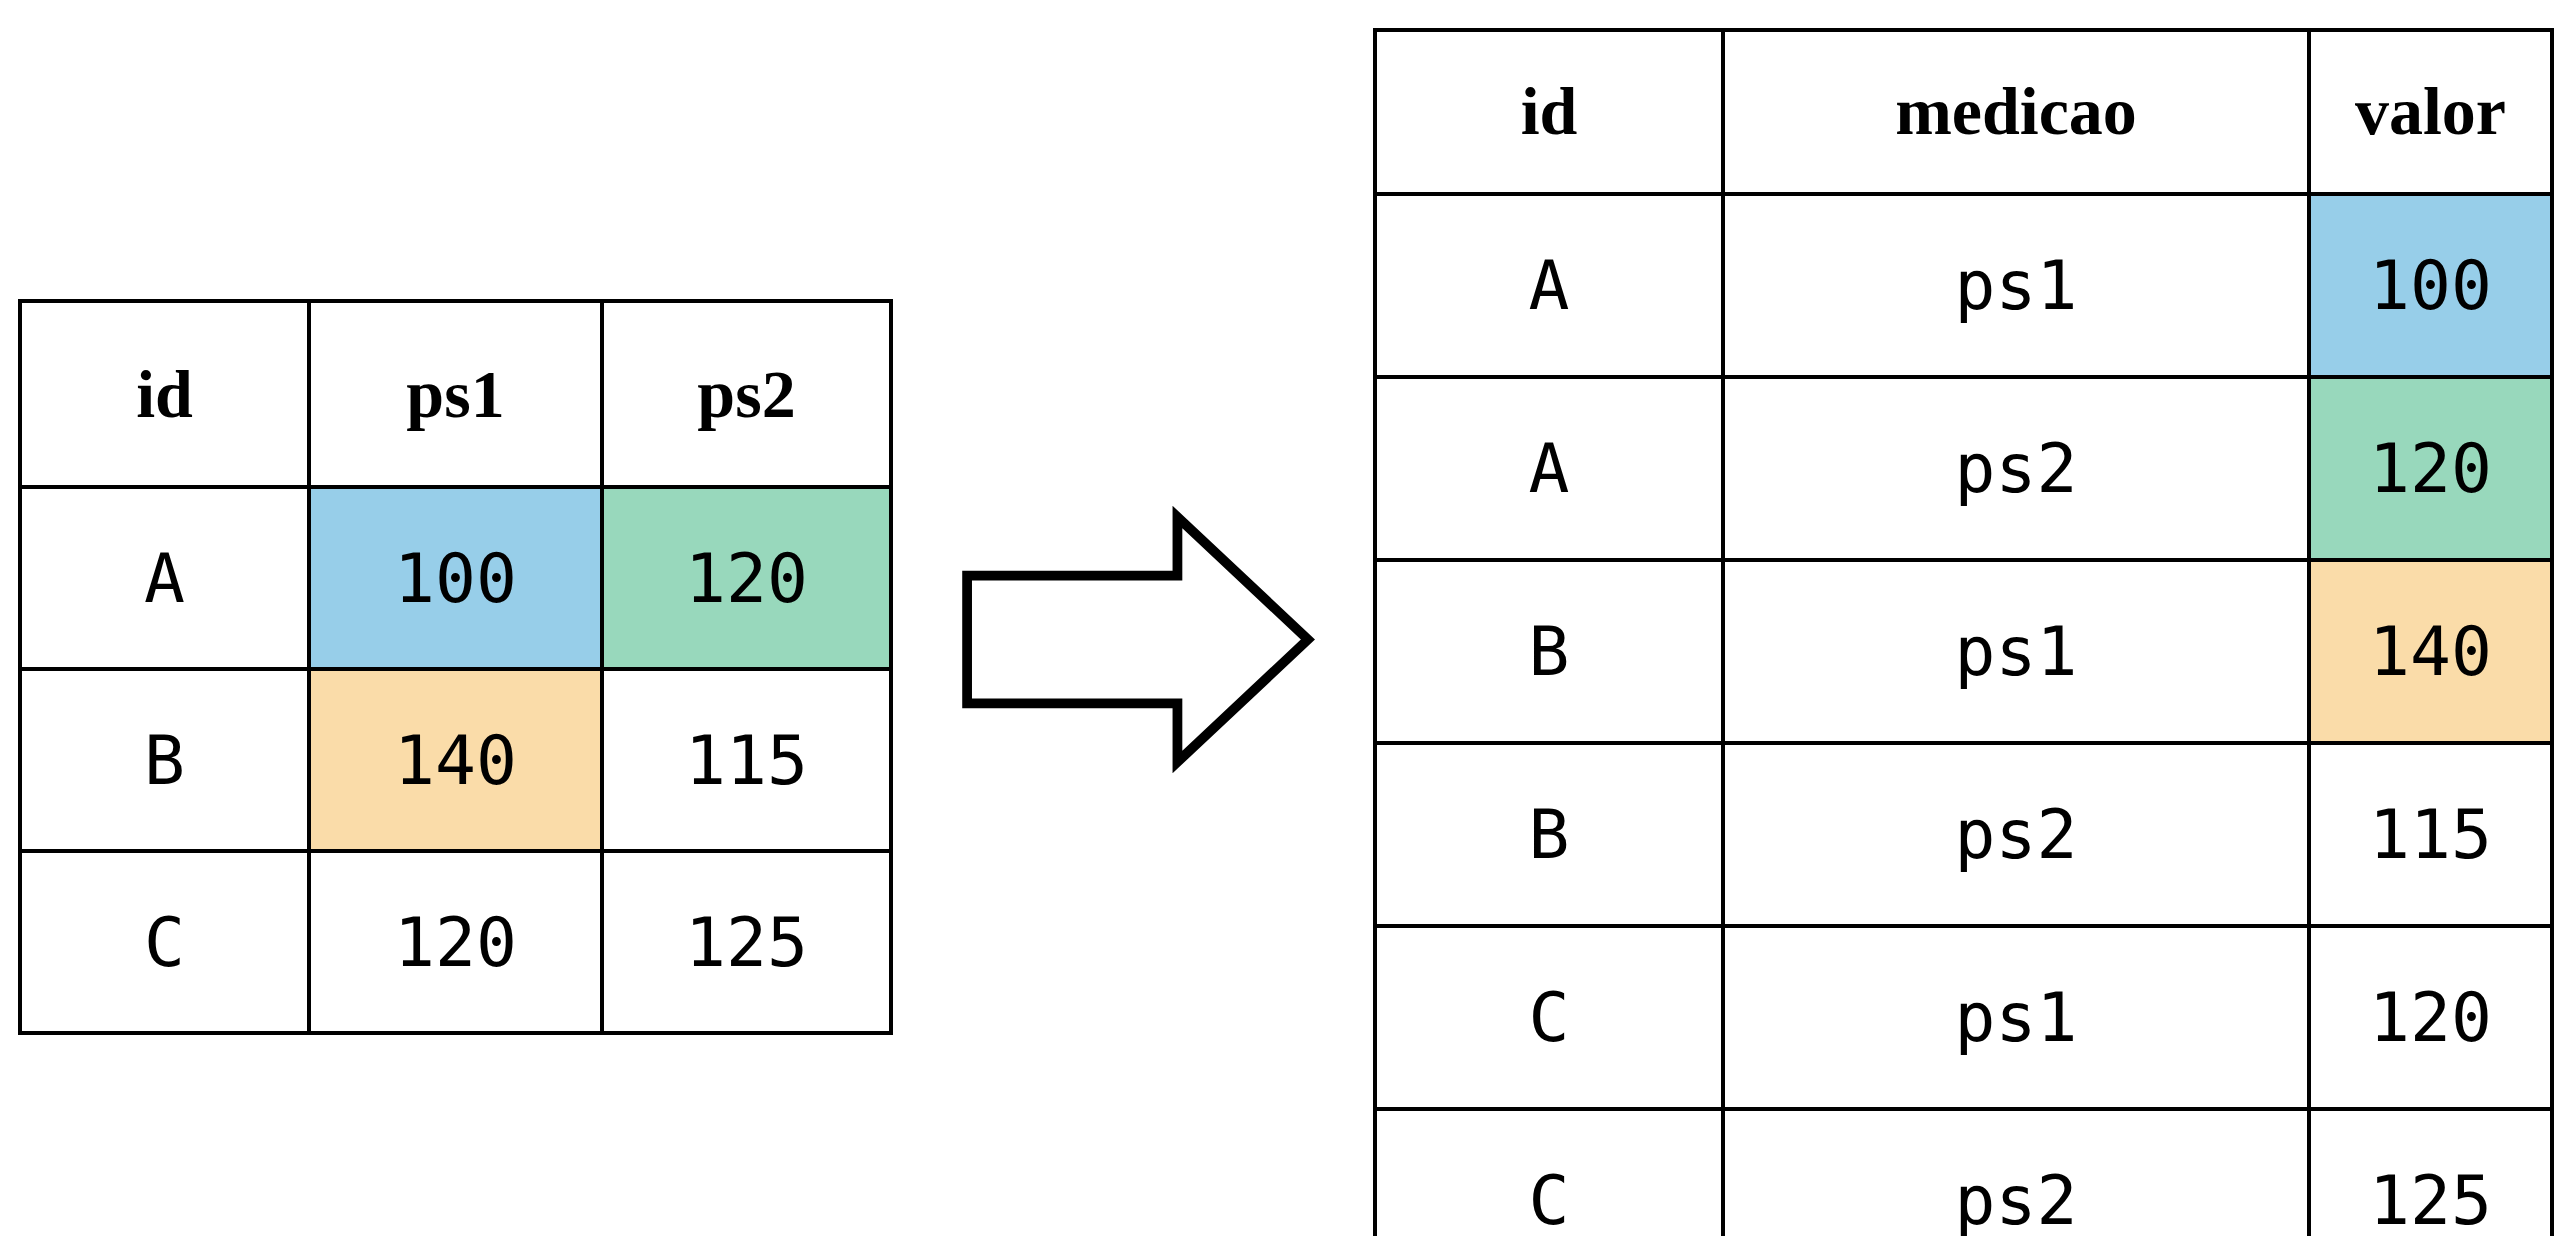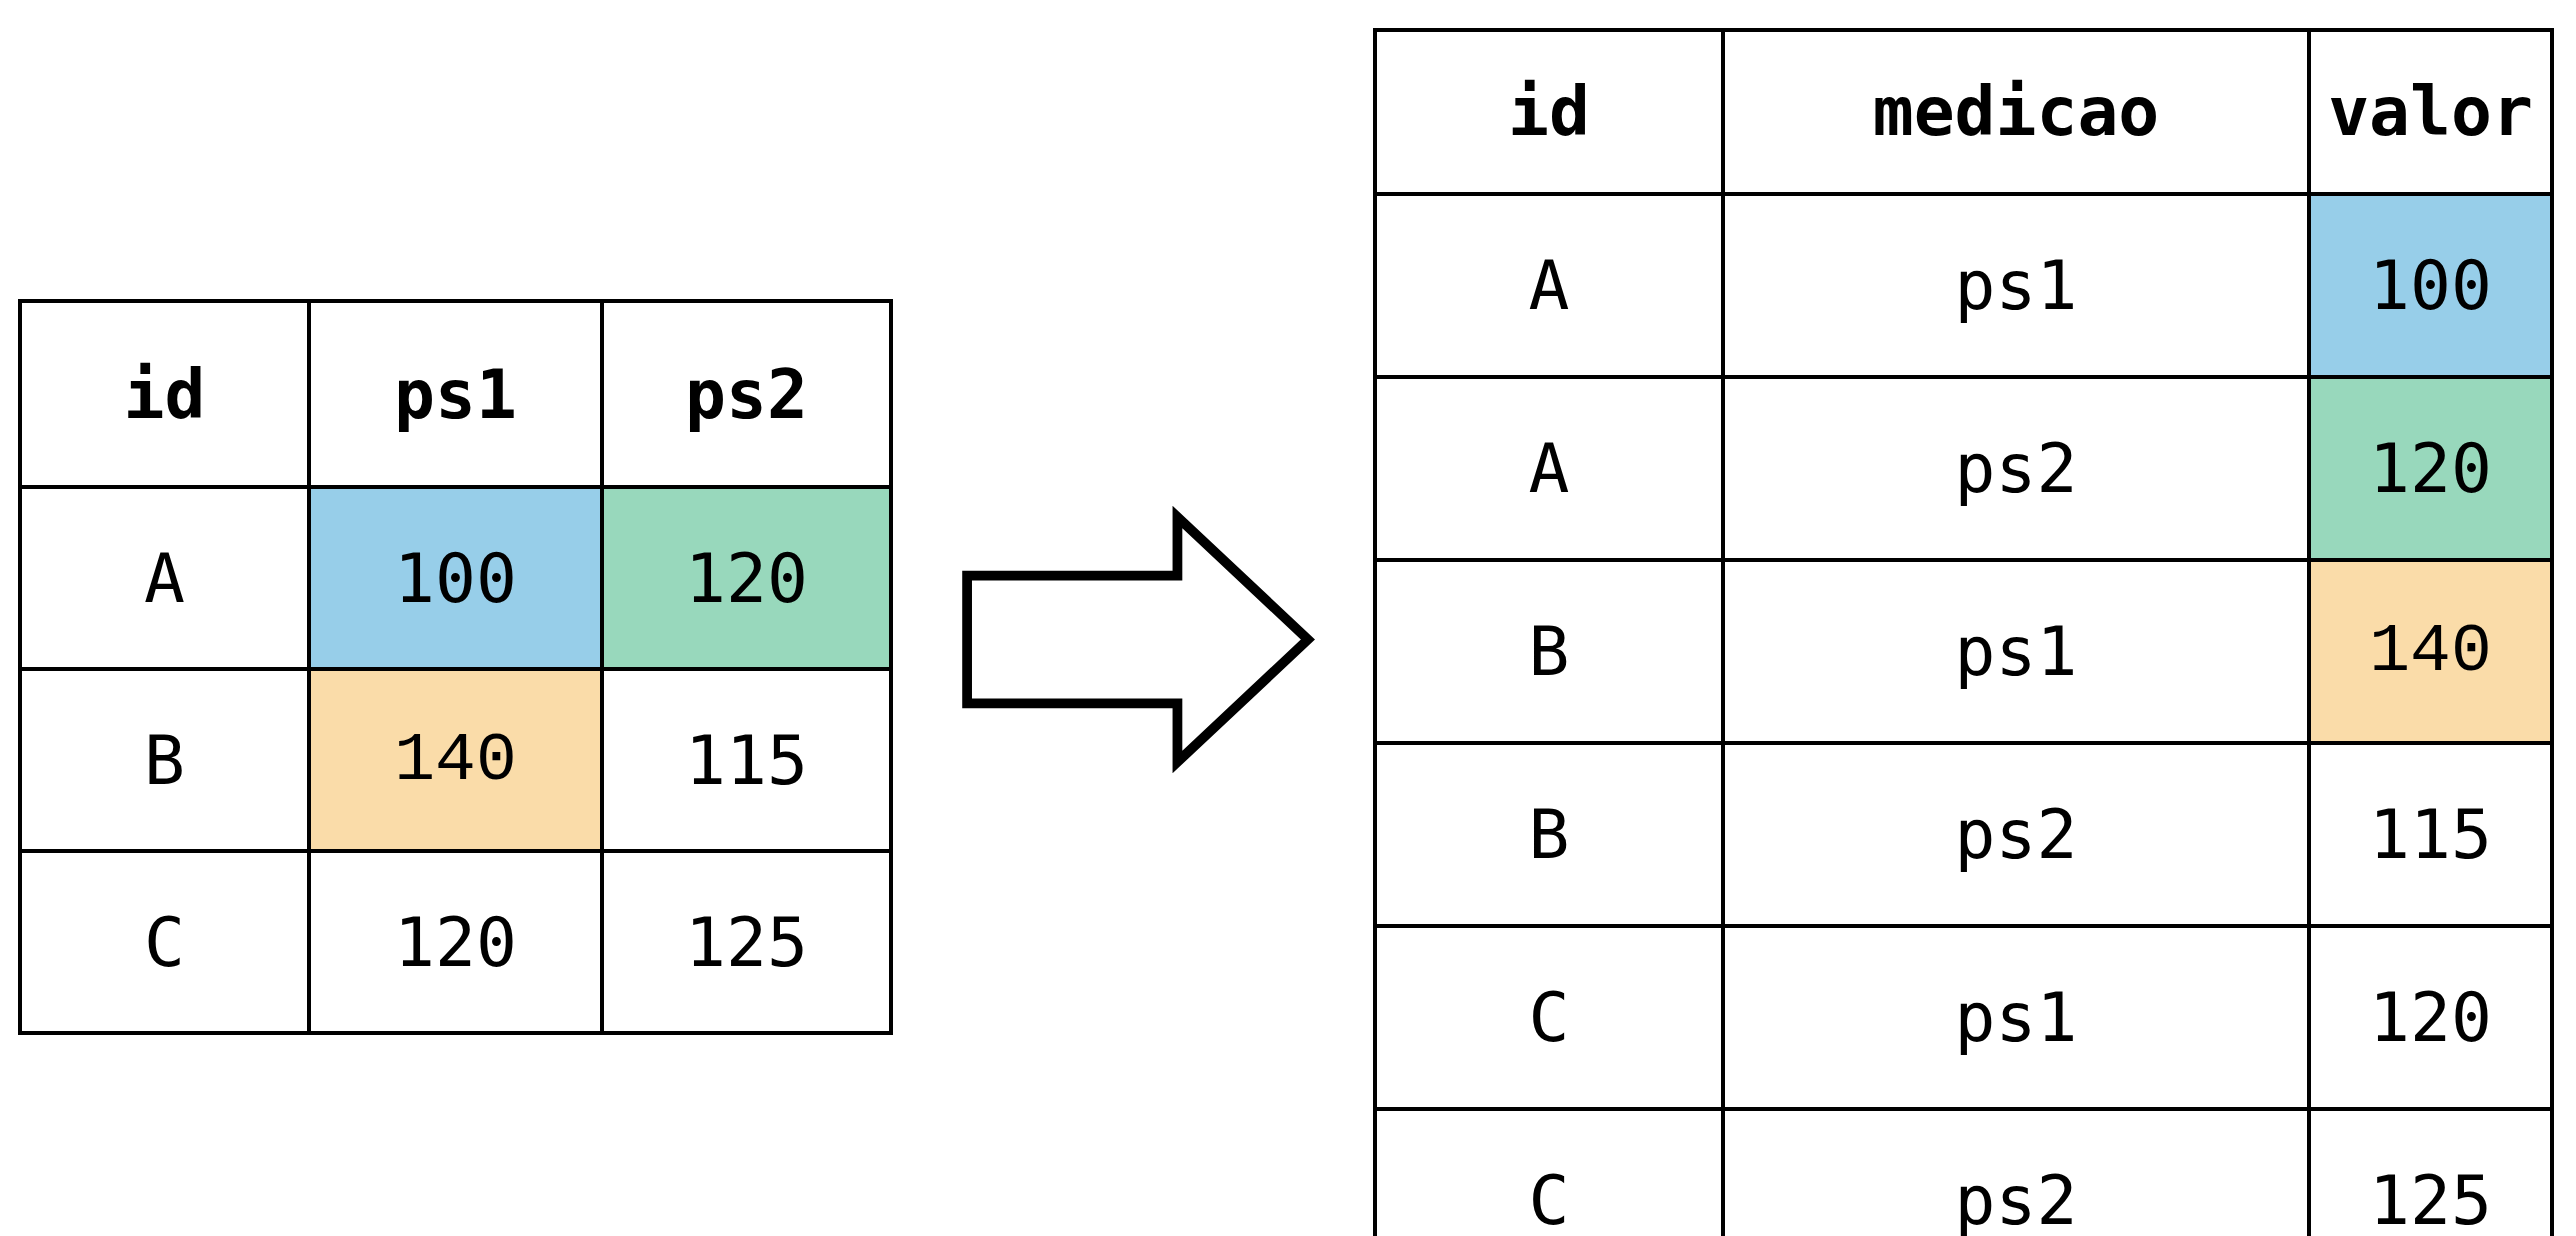--- a/index.html
+++ b/index.html
@@ -26,20 +26,21 @@
     border: 4.4px solid #000000;
     text-align: center;
     vertical-align: middle;
     color: #000000;
     background: #ffffff;
     padding: 0;
     white-space: nowrap;
   }
   .tbl .hdr {
     font-weight: bold;
+    font-family: Liberation Serif, serif;
   }
 
   
   #left-table {
     left: 18px;
     top: 299px;
     width: 871px;
   }
   #left-table col.c-id   { width: 289px; }
   #left-table col.c-ps1  { width: 293px; }
@@ -61,21 +62,21 @@
   #right-table col.c-valor   { width: 243px; }
   #right-table td {
     height: 179px;
     font-size: 68px;
   }
   #right-table tr:first-child td { height: 160px; }
 
   
   .fill-blue   { background: #97cee9 !important; }
   .fill-green  { background: #98d8bc !important; }
-  .fill-orange { background: #fadca9 !important; font-family: Liberation Mono, monospace; }
+  .fill-orange { background: #fadca9 !important; }
 
   
   #arrow {
     position: absolute;
     left: 960px;
     top: 506px;
     width: 355px;
     height: 267px;
   }
   #arrow svg { display: block; width: 100%; height: 100%; }

